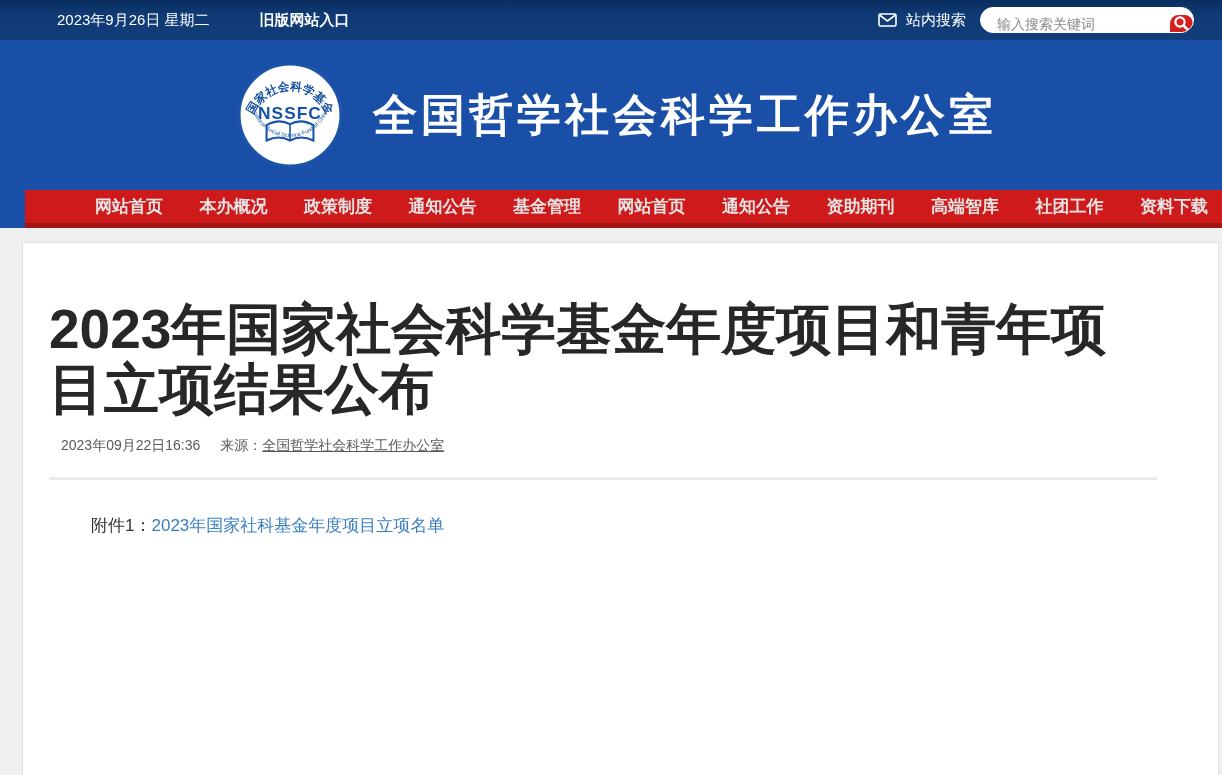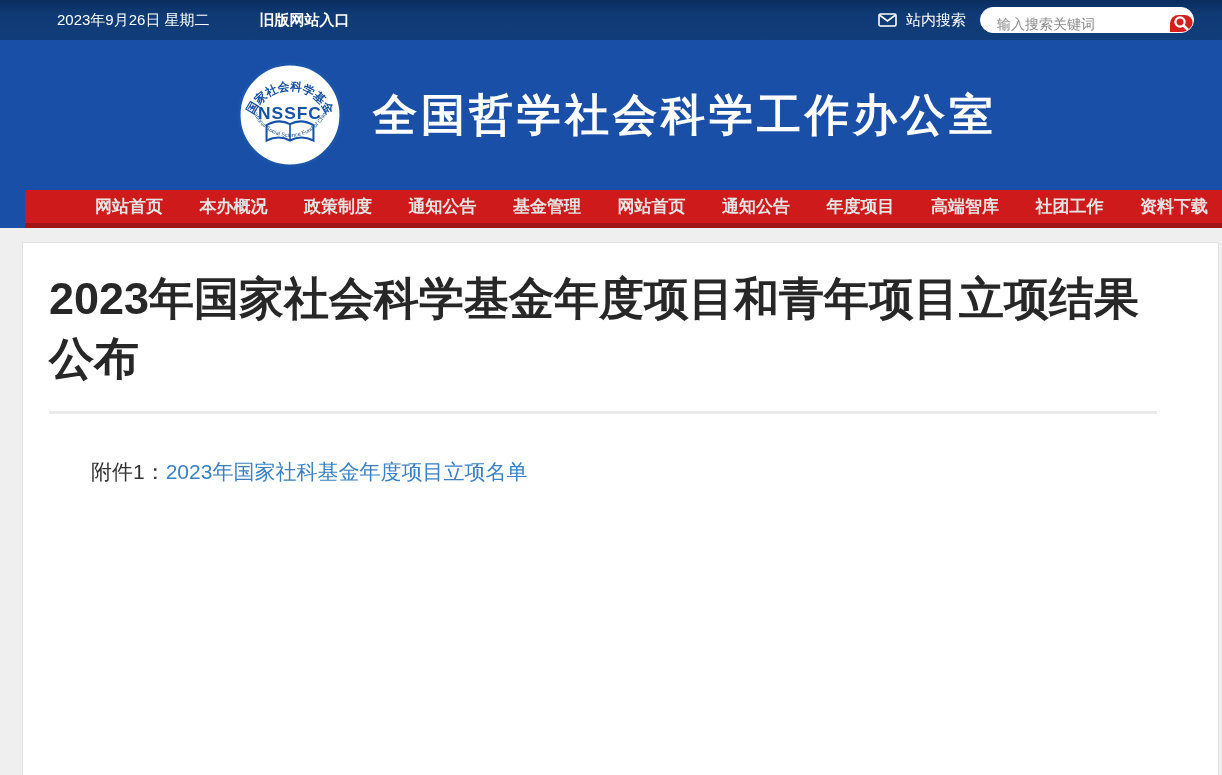--- a/index.html
+++ b/index.html
@@ -64,32 +64,32 @@
   
   .page { background: #efefef; height: 547px; }
   .card {
     margin: 14px 3px 0 22px; background: #ffffff; border: 1px solid #e2e2e2;
     height: 600px; padding: 26px 61px 40px 26px;
   }
   .breadcrumb { font-size: 13px; color: #333; padding-left: 3px; }
   .breadcrumb a { color: #333; text-decoration: none; cursor: pointer; }
   .breadcrumb .sep { color: #555; margin: 0 7px; }
   .article-title {
-    font-size: 45px; line-height: 60px; font-weight: bold;
+    margin-top: 30px; font-size: 55px; line-height: 60px; font-weight: bold;
     color: #272727;
   }
   .meta { margin-top: 18px; padding-left: 12px; font-size: 14px; color: #595959; }
   .meta .source-label { margin-left: 16px; }
   .meta a.source-link { color: #595959; text-decoration: underline; cursor: pointer; }
   .divider { margin-top: 22px; border: none; border-top: 3px solid #ebebeb; }
   .article-paragraph {
     margin-top: 28px; font-size: 21px; line-height: 40px; color: #333;
     text-indent: 2em; text-align: justify;
   }
-  .attachment { margin-top: 44px; font-size: 21px; color: #333; padding-left: 42px; }
+  .attachment { margin-top: 34px; font-size: 17px; color: #333; padding-left: 42px; }
   .attachment a { color: #3a80c2; text-decoration: none; cursor: pointer; }
 </style>
 </head>
 <body>
 
 <div class="topbar">
   <div class="topbar-left">
     <span class="topbar-date">2023年9月26日 星期二</span>
     <a class="topbar-oldsite">旧版网站入口</a>
   </div>
@@ -142,33 +142,37 @@
 <div class="navwrap">
   <div class="nav-spacer"></div>
   <nav class="nav">
     <a>网站首页</a>
     <a>本办概况</a>
     <a>政策制度</a>
     <a>通知公告</a>
     <a>基金管理</a>
     <a>网站首页</a>
     <a>通知公告</a>
-    <a>年度项目</a>
+    <a>资助期刊</a>
     <a>高端智库</a>
     <a>社团工作</a>
     <a>资料下载</a>
   </nav>
 </div>
 
 <div class="page">
   <div class="card">
 
 
     <h1 class="article-title">2023年国家社会科学基金年度项目和青年项目立项结果公布</h1>
 
+    <div class="meta">
+      <span>2023年09月22日16:36</span>
+      <span class="source-label">来源：</span><a class="source-link">全国哲学社会科学工作办公室</a>
+    </div>
 
     <hr class="divider">
 
 
     <div class="attachment">
       <span>附件1：</span><a>2023年国家社科基金年度项目立项名单</a>
     </div>
 
   </div>
 </div>

